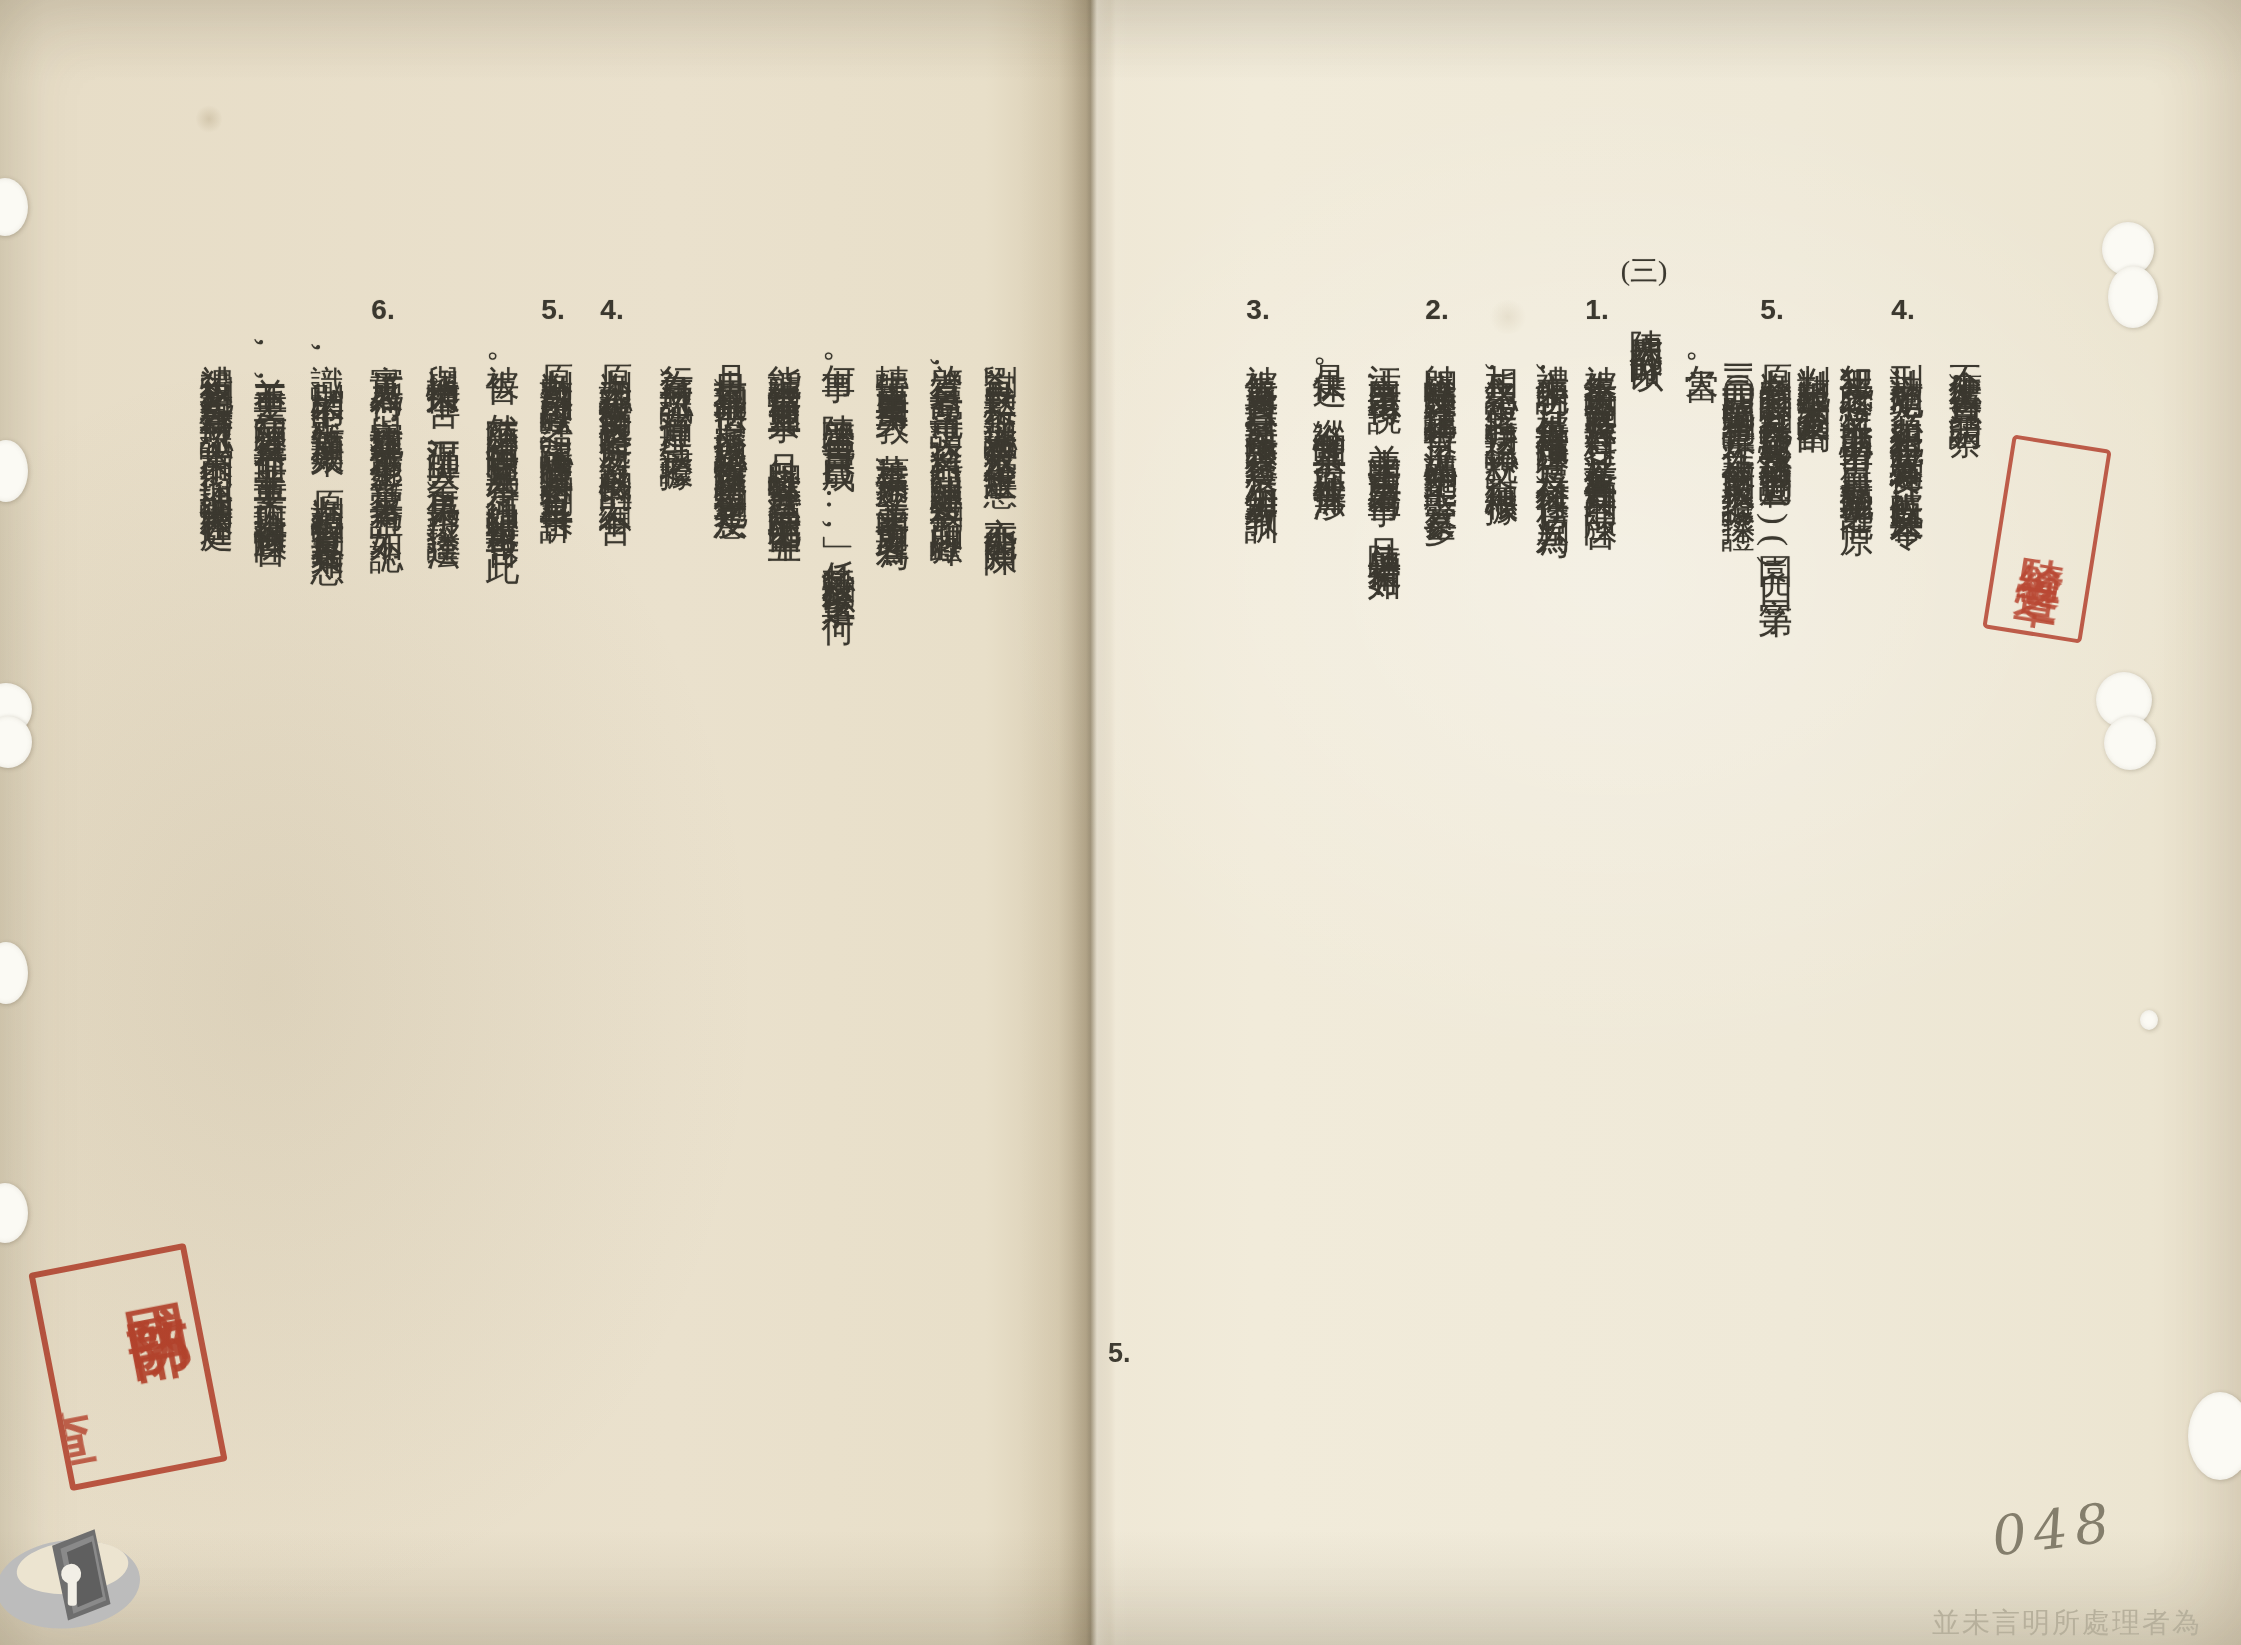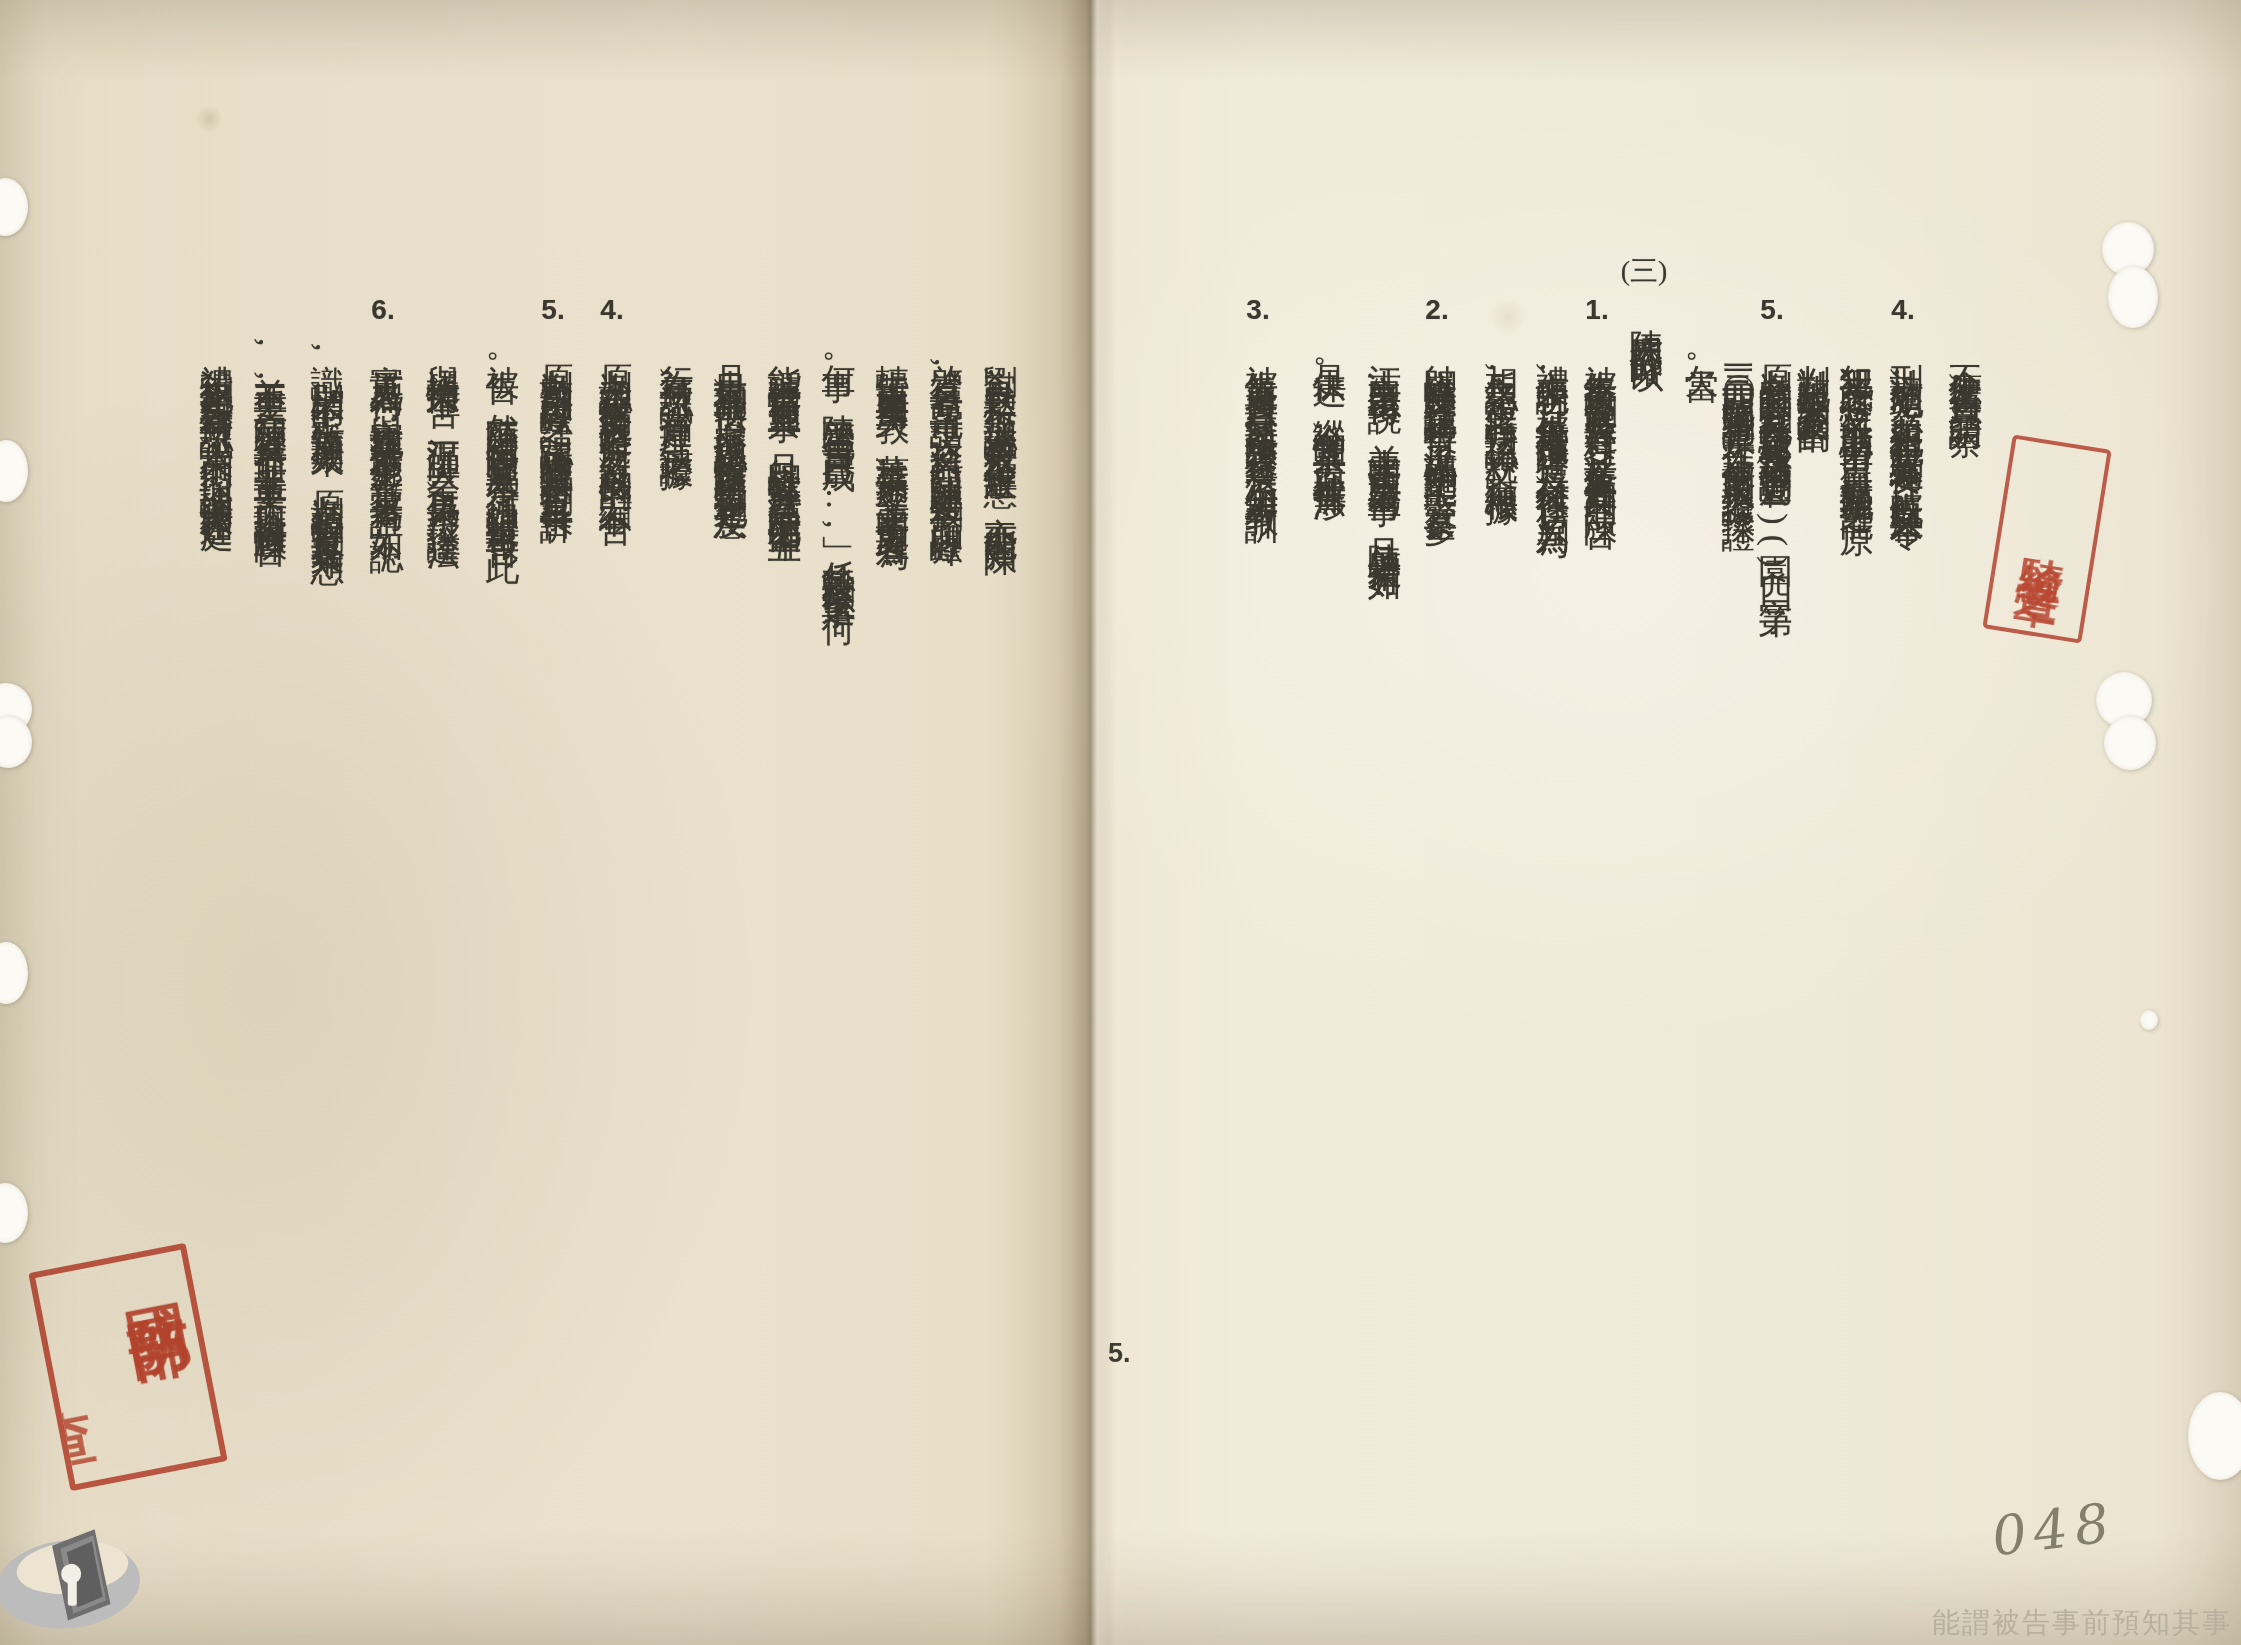--- a/index.html
+++ b/index.html
@@ -180,15 +180,15 @@
       <path d="M56 22 L100 10 L108 86 L64 98 Z" fill="#6e6e6e"></path>
       <path d="M64 26 L98 16 L104 82 L70 92 Z" fill="#8a8a8a"></path>
       <path d="M70 30 L96 22 L101 78 L75 86 Z" fill="#5f5f5f"></path>
       <circle cx="72" cy="52" r="10" fill="#f2efe6"></circle>
       <rect x="68" y="58" width="9" height="26" rx="3" fill="#f2efe6" transform="rotate(6 72 58)"></rect>
     </g>
   </svg>
 
   <div class="handwritten">048</div>
 
-  <div class="watermark">能謂被告事前預知其事</div>
+  <div class="watermark">並未言明所處理者為</div>
 
 </div>
 
 </body></html>

